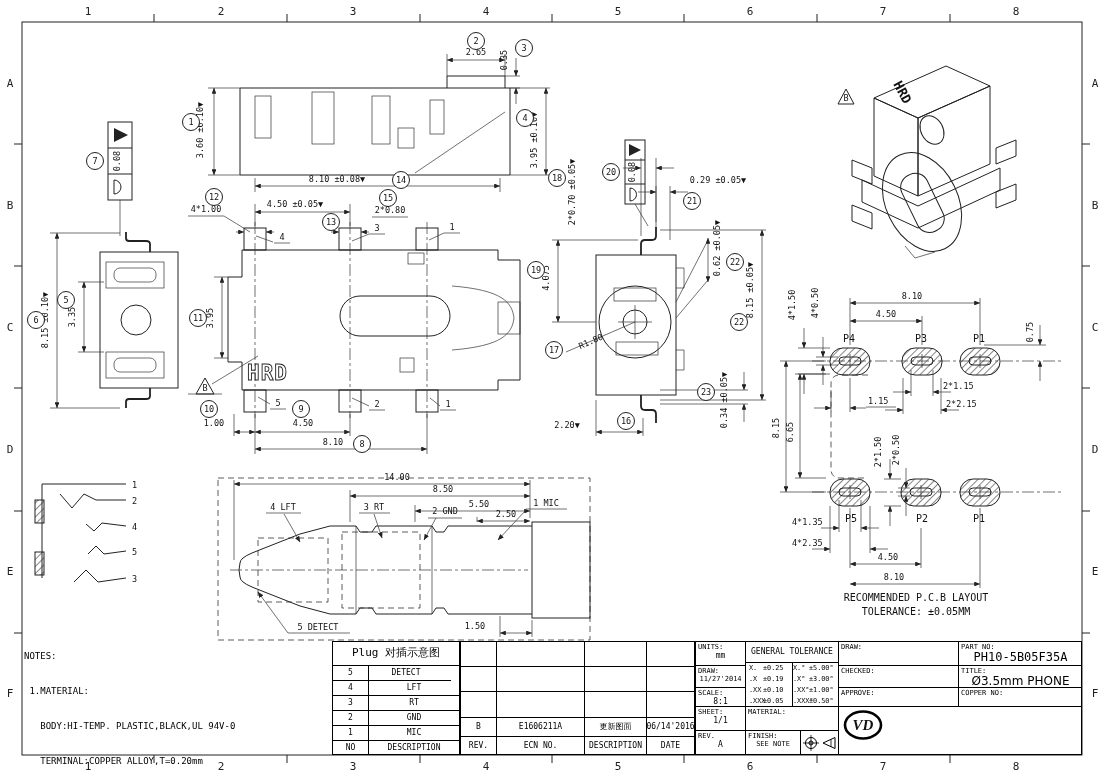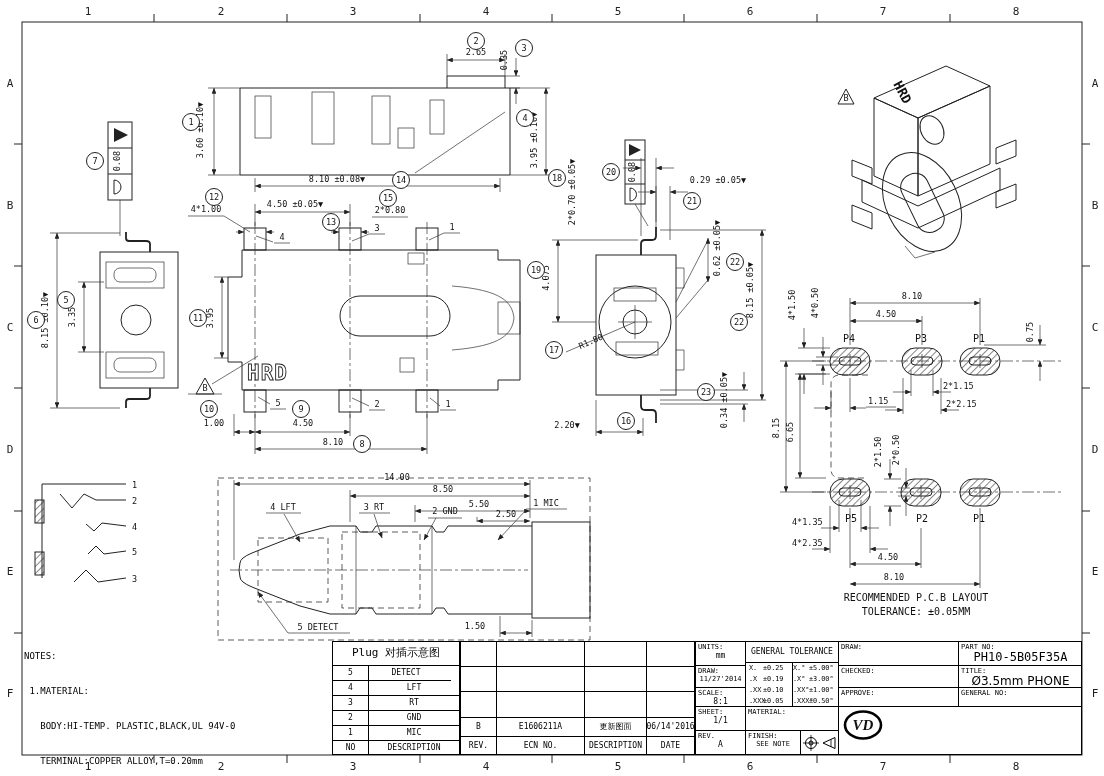--- a/index.html
+++ b/index.html
@@ -697,21 +697,21 @@
       </div>
   <div class="cell lt nr" style="left:263px;top:0;width:123px;height:24px">
     <span class="lbl">PART NO:</span>
         <span class="val" style="font-size:12px">PH10-5B05F35A</span>
   </div>
   <div class="cell lt nr" style="left:263px;top:24px;width:123px;height:22px">
     <span class="lbl">TITLE:</span>
         <span class="val" style="font-size:12px;font-family:'DejaVu Sans',sans-serif">Ø3.5mm PHONE JACK 板上2.20H H=3.60mm</span>
   </div>
   <div class="cell lt nr" style="left:263px;top:46px;width:123px;height:19px">
-        <span class="lbl">GENERAL NO:</span>
+        <span class="lbl">COPPER NO:</span>
       </div>
 
   <div class="cell nr nb company" style="left:143px;top:65px;width:243px;height:48px">
     <svg width="42" height="32" viewBox="0 0 42 32">
       <ellipse cx="21" cy="16" rx="18" ry="13.5" fill="none" stroke="#000" stroke-width="2.6"></ellipse>
       <text x="21" y="21" text-anchor="middle" style="font:italic bold 15px 'Liberation Serif',serif">VD</text>
     </svg>
   </div>
 </div>
 

